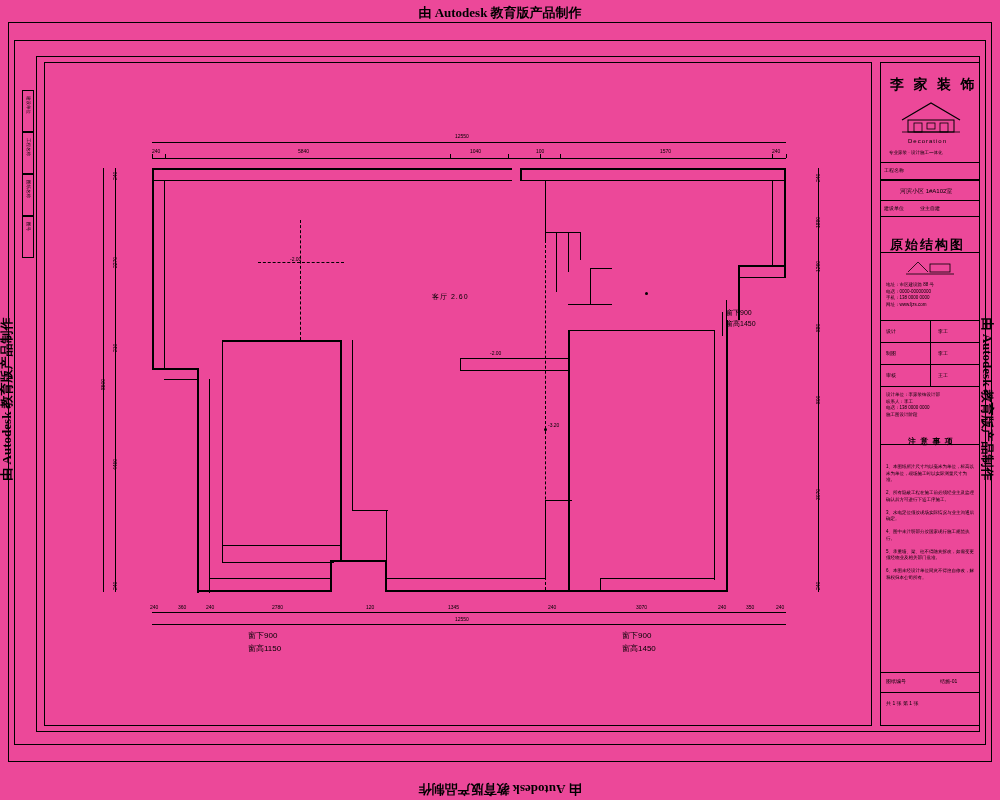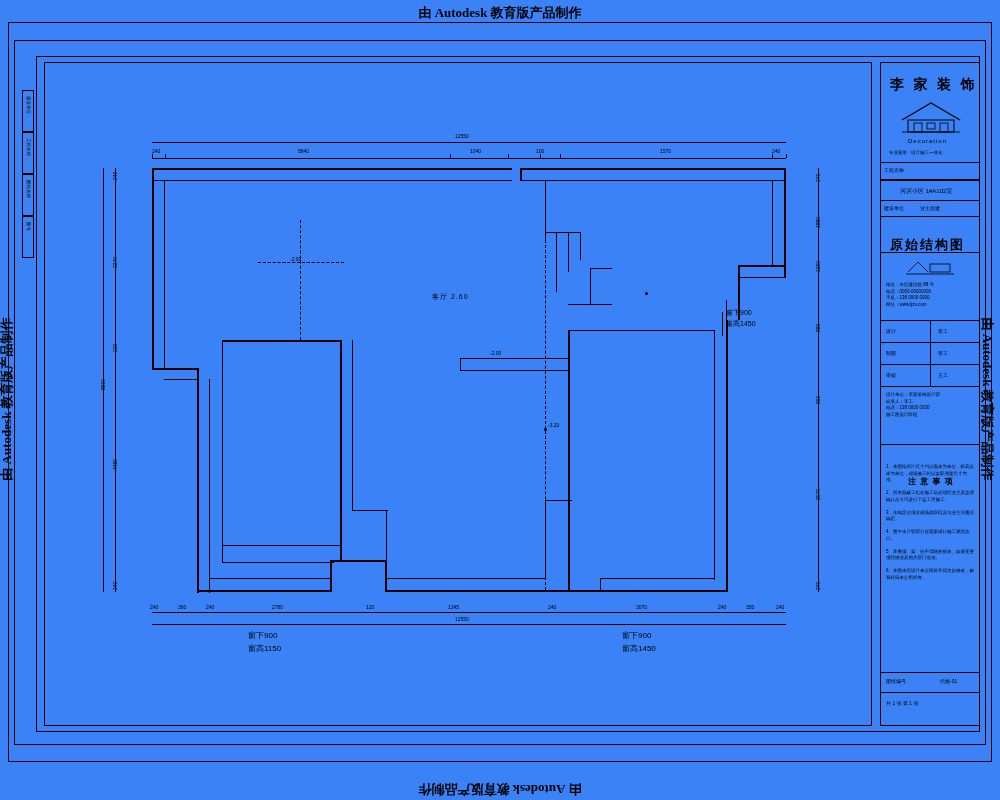--- a/index.html
+++ b/index.html
@@ -1,17 +1,17 @@
 <!DOCTYPE html>
 <html><head>
 <meta charset="utf-8">
 <style>
   html,body{margin:0;padding:0;background:#ffffff;}
   body{width:1000px;height:800px;overflow:hidden;font-family:"Liberation Sans",sans-serif;color:#000;}
-  #sheet{position:relative;width:1000px;height:800px;background:#3b82f6;}
+  #sheet{position:relative;width:1000px;height:800px;background:#ec4899;}
 
   .wm{position:absolute;font-family:"Liberation Serif",serif;font-weight:bold;font-size:13px;color:#000;white-space:nowrap;}
   .wm-top{left:50%;top:4px;transform:translateX(-50%);}
   .wm-bottom{left:50%;top:780px;transform:translateX(-50%) rotate(180deg);}
   .wm-left{left:-75px;top:390px;transform:rotate(-90deg);transform-origin:center;}
   .wm-right{left:905px;top:390px;transform:rotate(90deg);transform-origin:center;}
 
   .rect{position:absolute;border:1px solid #000;box-sizing:border-box;}
   .ln{position:absolute;background:#000;}
   .lnh{height:1px;}
@@ -238,21 +238,21 @@
   <div class="txt" style="left:938px;top:350px;">李工</div>
   <div class="txt" style="left:886px;top:372px;">审核</div>
   <div class="txt" style="left:938px;top:372px;">王工</div>
 
   <div class="note" style="left:886px;top:392px;">设计单位：李家装饰设计部
 联系人：李工
 电话：138 0000 0000
 施工图设计阶段</div>
   <div class="tbline" style="left:880px;top:444px;width:100px;"></div>
 
-  <div class="txt8" style="position:absolute;left:908px;top:476px;font-weight:bold;letter-spacing:1px;">注 意 事 项</div>
+  <div class="txt8" style="position:absolute;left:908px;top:436px;font-weight:bold;letter-spacing:1px;">注 意 事 项</div>
   <div class="note" style="left:886px;top:464px;width:88px;">1、本图纸所注尺寸均以毫米为单位，标高以米为单位，现场施工时以实际测量尺寸为准。
 
 2、所有隐蔽工程在施工前必须经业主及监理确认后方可进行下道工序施工。
 
 3、水电定位须按现场实际情况与业主沟通后确定。
 
 4、图中未注明部分按国家现行施工规范执行。
 
 5、承重墙、梁、柱不得随意拆改，如需变更须经物业及相关部门批准。
 

